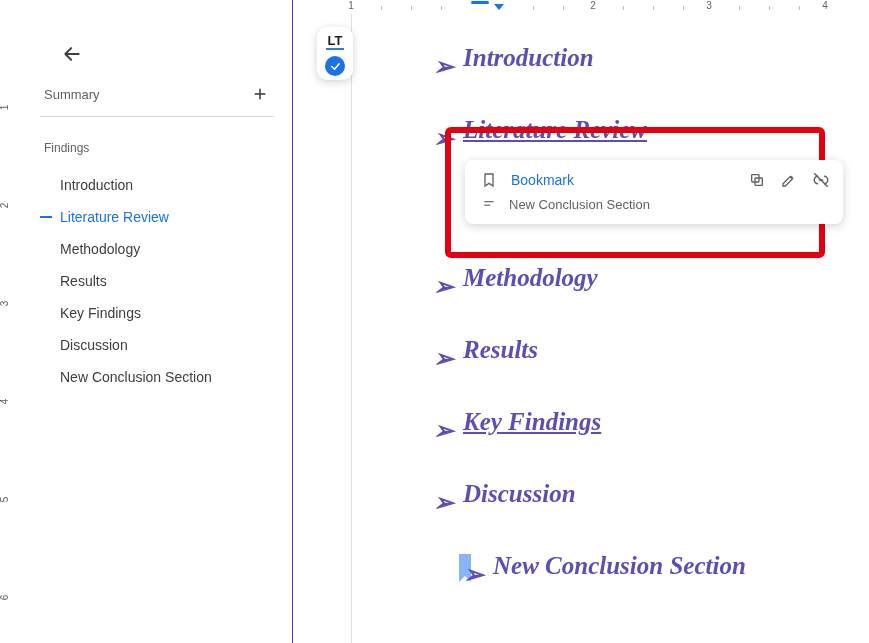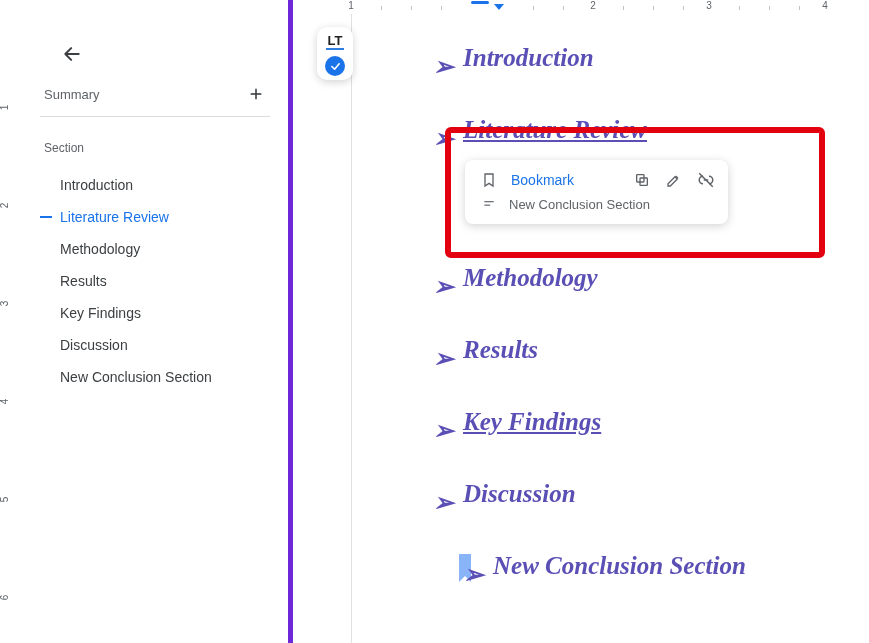--- a/index.html
+++ b/index.html
@@ -33,21 +33,21 @@
     color: #5f6368;
   }
 
   
   .sidebar {
     position: relative;
     margin-left: 18px;
     width: 275px;
     height: 100%;
     padding: 38px 18px 12px 22px;
-    border-right: 5px solid #6d28d9;
+    border-right: 1px solid #6d28d9;
     z-index: 2;
     background:#fff;
   }
   .back-btn {
     position: absolute; top: 40px; left: 40px;
     width: 28px; height: 28px;
     display:flex; align-items:center; justify-content:center;
     cursor:pointer;
   }
   .summary-row {
@@ -168,21 +168,21 @@
     border: 6px solid #e3000f;
     border-radius: 6px;
     pointer-events:none;
     z-index:3;
   }
 
   
   .link-card {
     position:relative;
     margin: -28px 0 40px 72px;
-    width: 263px;
+    width: 378px;
     background:#fff;
     border-radius:8px;
     box-shadow: 0 2px 10px rgba(0,0,0,.18);
     padding: 10px 12px 10px 14px;
     z-index:4;
   }
   .link-card .row1 {
     display:flex; align-items:center; gap:12px;
   }
   .link-card .row1 .title {
@@ -236,21 +236,21 @@
       <span data-bind="sidebar.summary_label">Summary</span>
       <span class="icon-btn">
         <svg width="16" height="16" viewBox="0 0 24 24" fill="none" stroke="#3c4043" stroke-width="2.4">
             <line x1="12" y1="4" x2="12" y2="20"></line>
             <line x1="4" y1="12" x2="20" y2="12"></line>
           </svg>
       </span>
     </div>
     <hr class="summary-divider">
 
-    <div class="outline-label" data-bind="sidebar.outline_label">Section</div>
+    <div class="outline-label" data-bind="sidebar.outline_label">Findings</div>
     <ul class="outline-list">
       <li><span data-bind="sidebar.items.0.label">Introduction</span></li>
       <li class="active"><span data-bind="sidebar.items.1.label">Literature Review</span></li>
       <li><span data-bind="sidebar.items.2.label">Methodology</span></li>
       <li><span data-bind="sidebar.items.3.label">Results</span></li>
       <li><span data-bind="sidebar.items.4.label">Key Findings</span></li>
       <li><span data-bind="sidebar.items.5.label">Discussion</span></li>
       <li><span data-bind="sidebar.items.6.label">New Conclusion Section</span></li>
     </ul>
   </aside>

